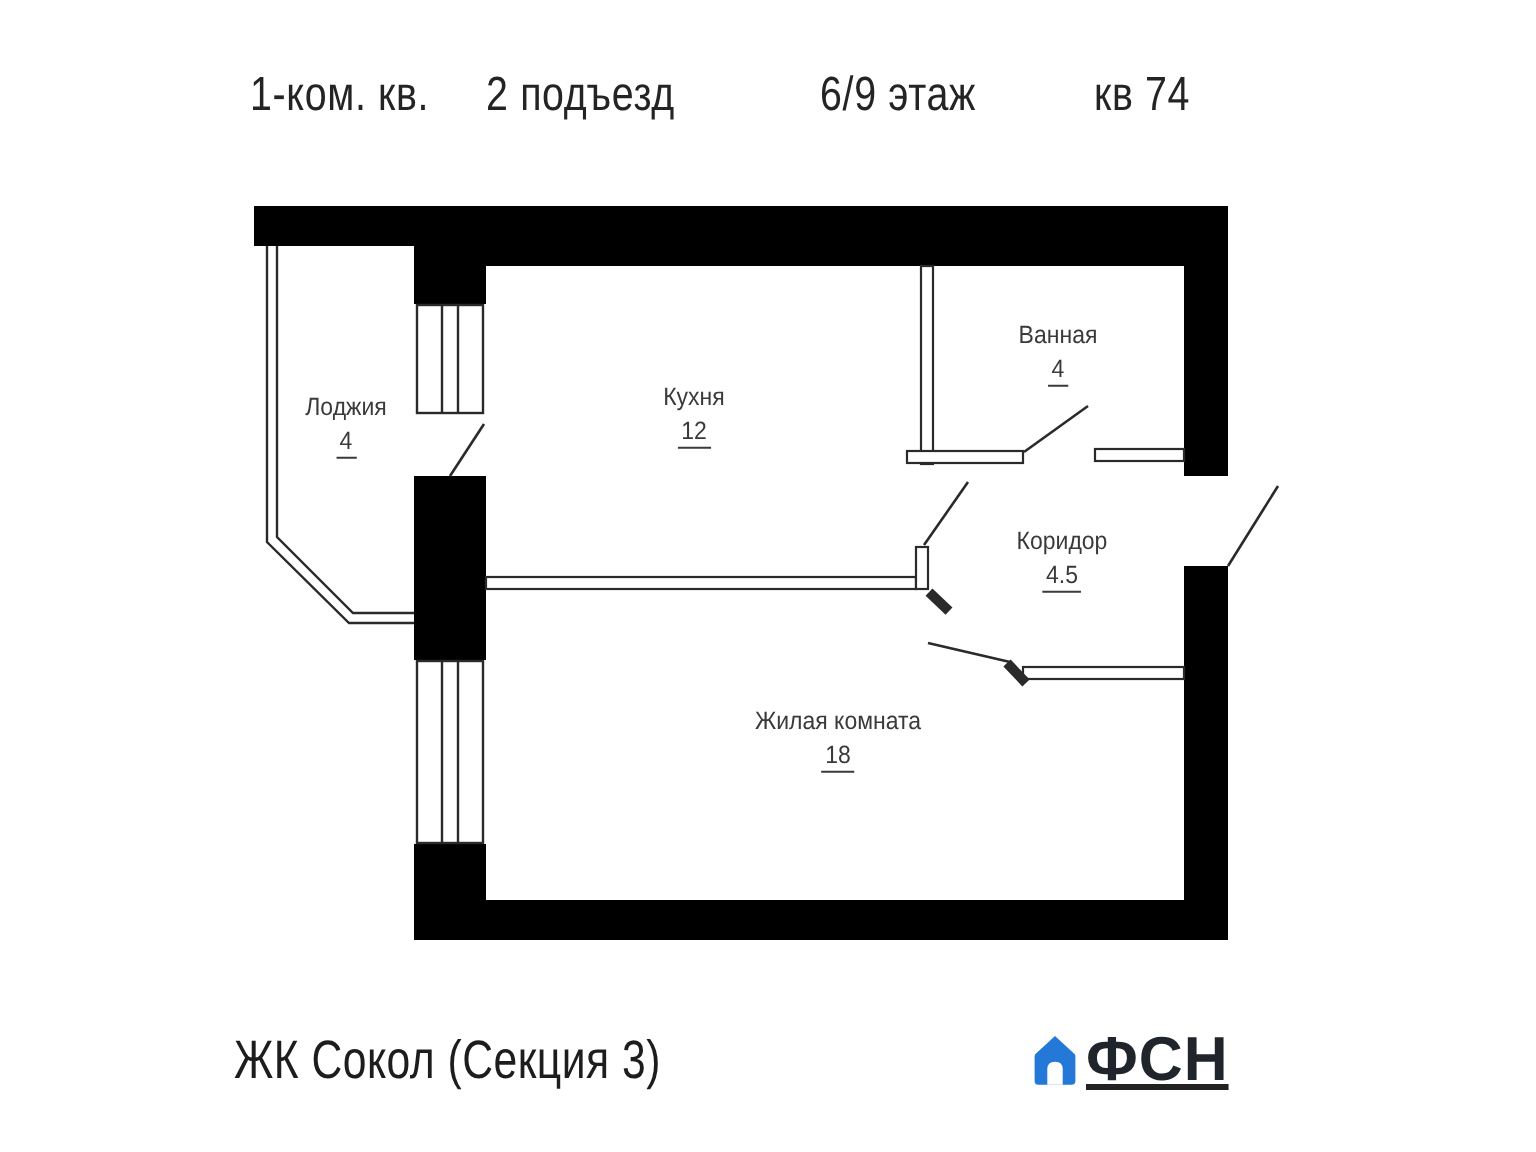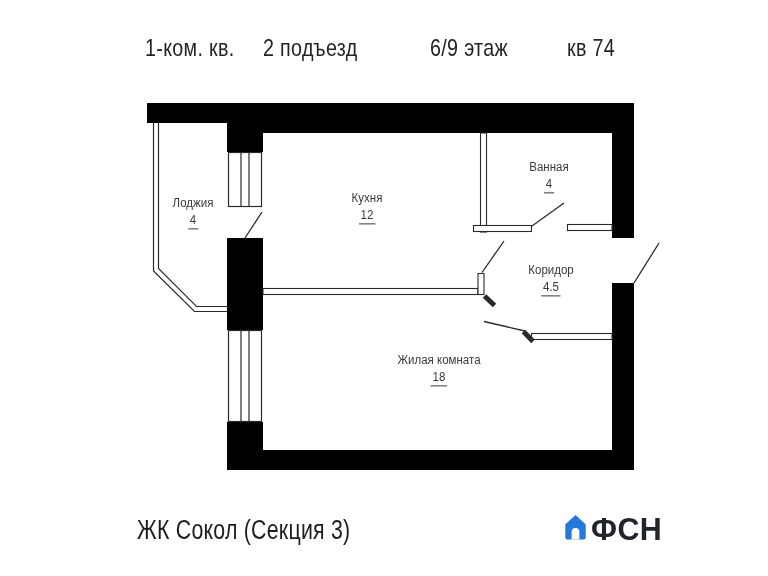--- a/index.html
+++ b/index.html
@@ -1,18 +1,18 @@
 <!DOCTYPE html>
 <html><head>
 <meta charset="utf-8">
 <style>
   html,body{margin:0;padding:0;background:#ffffff;}
   .canvas{
     position:relative;width:645px;height:576px;background:#ffffff;overflow:hidden;
-    font-family:"Liberation Sans", sans-serif;color:#222;margin-left:20px;
+    font-family:"Liberation Sans", sans-serif;color:#222;
   }
   .plan-svg{position:absolute;left:0;top:0;}
   
   .title-part{
     position:absolute;top:34px;font-size:24px;font-weight:400;color:#242424;
     letter-spacing:0.4px;transform:scaleX(0.82);transform-origin:left top;white-space:nowrap;
   }
   .t1{left:125px;} .t2{left:243px;} .t3{left:410px;} .t4{left:547px;}
   
   .room-label{
@@ -20,21 +20,21 @@
     text-align:center;color:#3a3a3a;font-size:12.5px;line-height:1.25;white-space:nowrap;
   }
   .room-area{
     display:inline-block;border-bottom:1px solid #3a3a3a;padding:0 2px 0px 2px;margin-top:1px;
   }
   
   .project-name{
     position:absolute;left:117px;top:515px;font-size:27px;color:#1d1d1d;
     letter-spacing:0.3px;transform:scaleX(0.79);transform-origin:left top;white-space:nowrap;
   }
-  .logo{position:absolute;left:543px;top:514px;display:flex;align-items:flex-start;}
+  .logo{position:absolute;left:515px;top:514px;display:flex;align-items:center;text-decoration:underline;}
   .logo-text{
     font-size:31px;font-weight:700;color:#20242b;letter-spacing:0.5px;line-height:1;
     margin-left:3px;transform:scaleX(0.98);transform-origin:left center;
   }
 </style>
 </head>
 <body>
 
 <div class="canvas">
 

